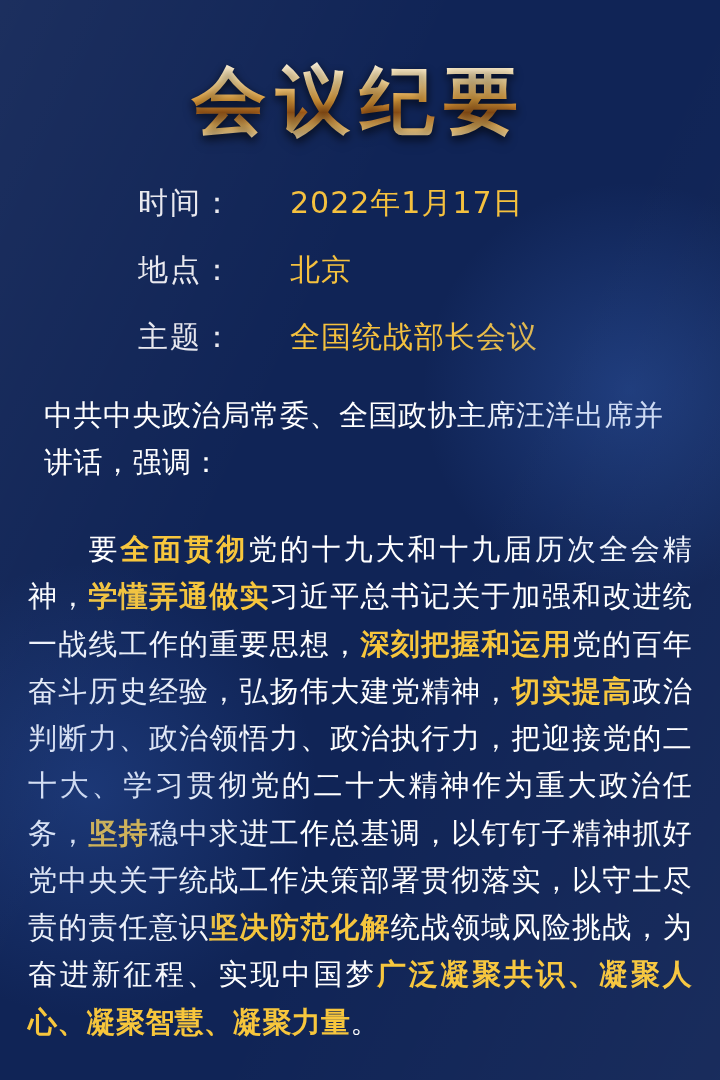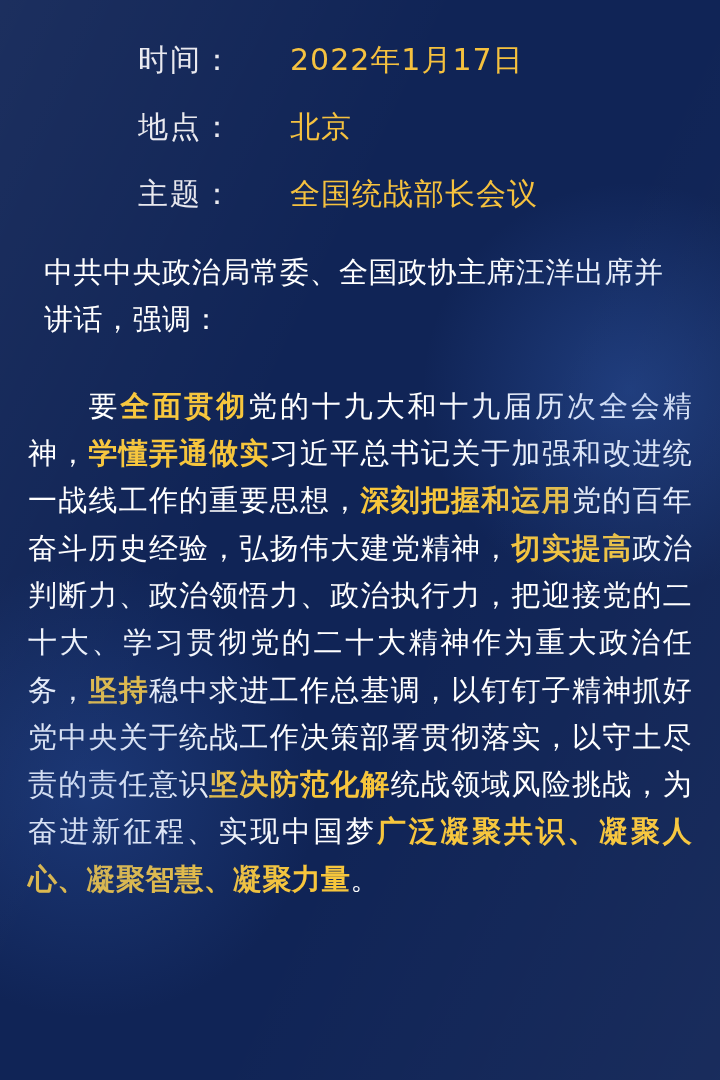--- a/index.html
+++ b/index.html
@@ -131,20 +131,23 @@
   }
   .indent { display: inline-block; width: 58px; }
 </style>
 </head>
 <body>
 
 <div class="poster">
   <div class="corner-glow-tr"></div>
   <div class="corner-glow-bl"></div>
 
+  <div class="title-wrap">
+    <div class="title">会议纪要</div>
+  </div>
 
   <div class="meta">
     <div class="meta-row">
       <div class="meta-label">时间：</div>
       <div class="meta-value">2022年1月17日</div>
     </div>
     <div class="meta-row">
       <div class="meta-label">地点：</div>
       <div class="meta-value">北京</div>
     </div>

